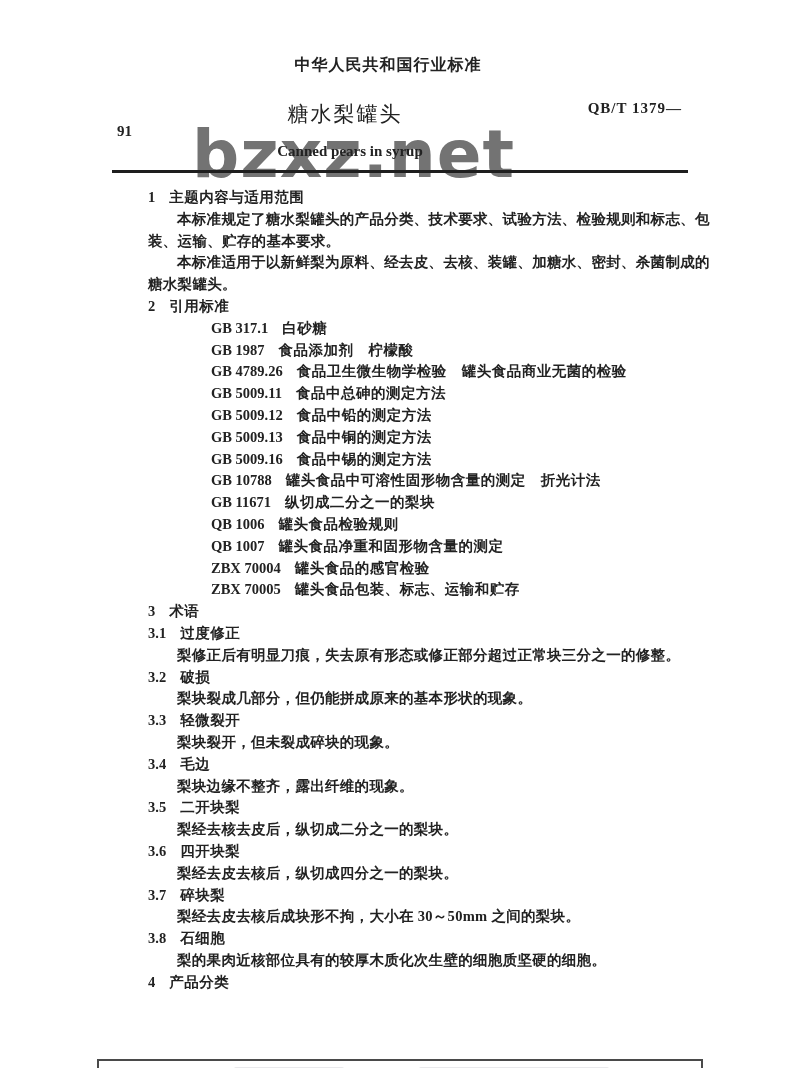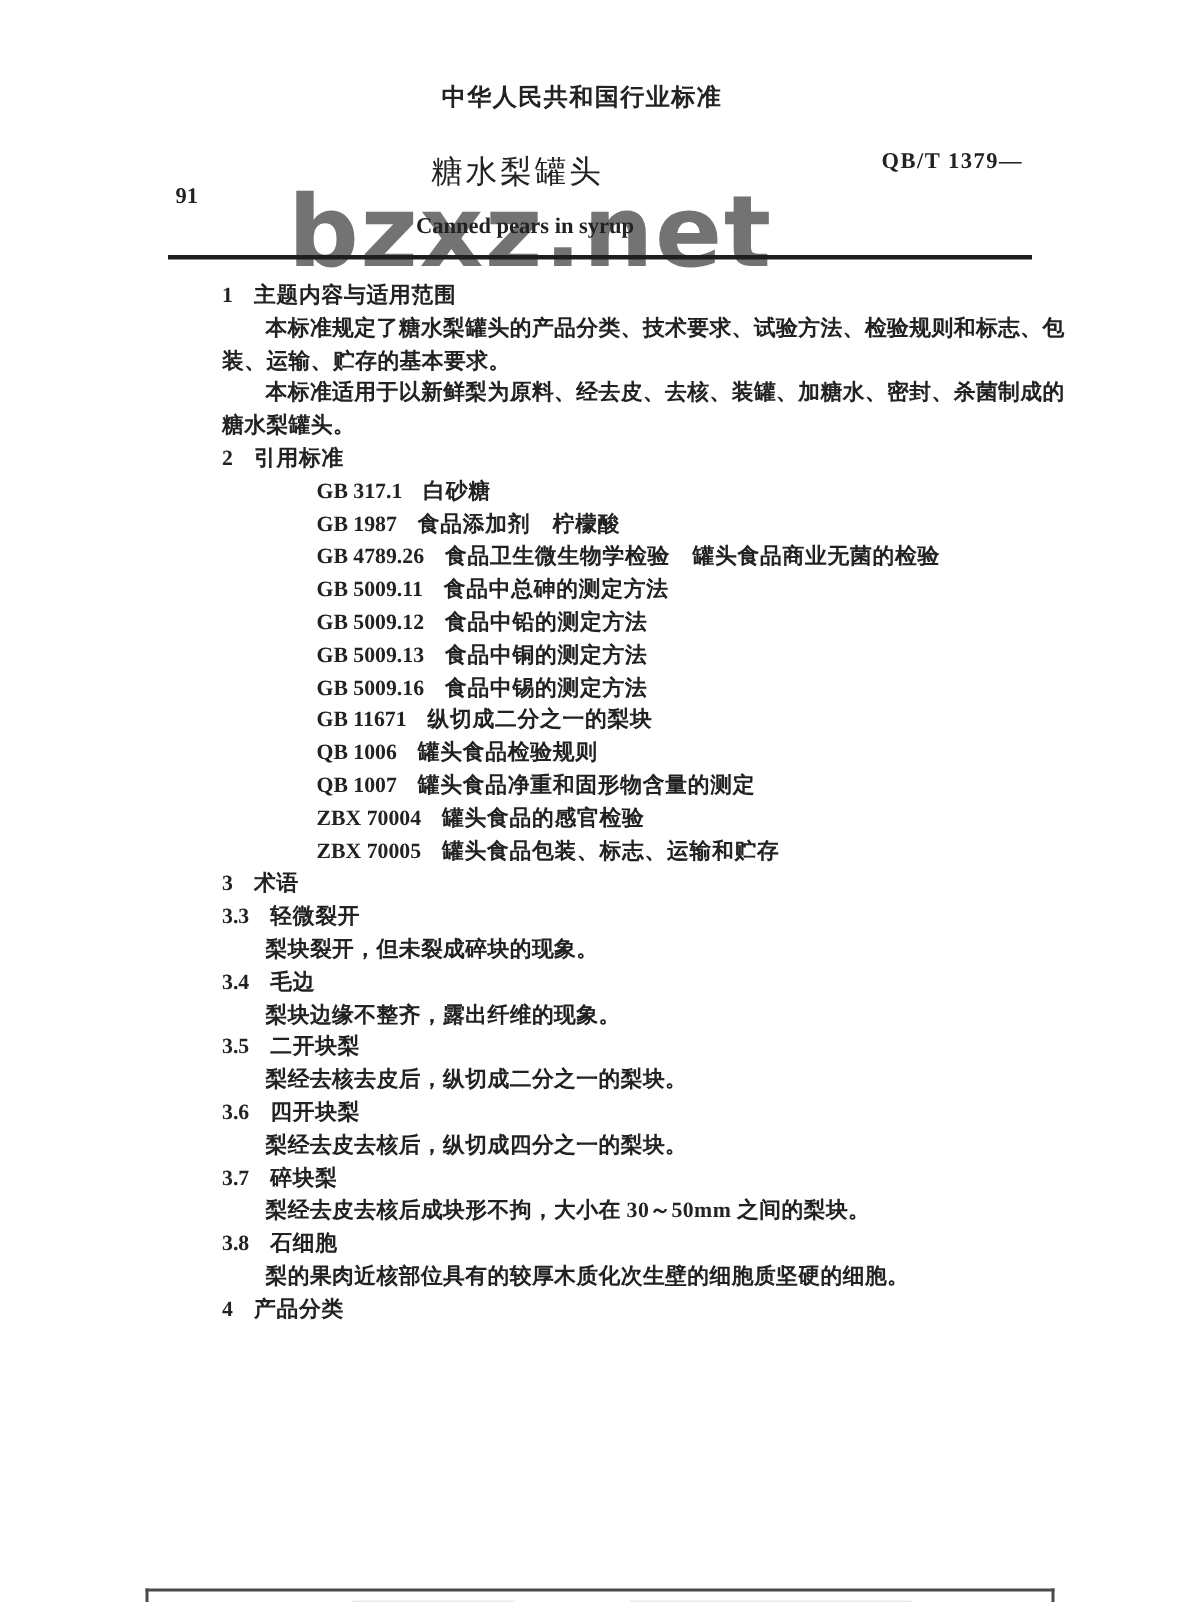--- a/index.html
+++ b/index.html
@@ -109,32 +109,41 @@
       </div>
 
       <div>
         <div class="ref"><span>GB 317.1</span><span class="rt">白砂糖</span></div>
         <div class="ref"><span>GB 1987</span><span class="rt">食品添加剂　柠檬酸</span></div>
         <div class="ref"><span>GB 4789.26</span><span class="rt">食品卫生微生物学检验　罐头食品商业无菌的检验</span></div>
         <div class="ref"><span>GB 5009.11</span><span class="rt">食品中总砷的测定方法</span></div>
         <div class="ref"><span>GB 5009.12</span><span class="rt">食品中铅的测定方法</span></div>
         <div class="ref"><span>GB 5009.13</span><span class="rt">食品中铜的测定方法</span></div>
         <div class="ref"><span>GB 5009.16</span><span class="rt">食品中锡的测定方法</span></div>
+        <div class="ref"><span>GB 10788</span><span class="rt">罐头食品中可溶性固形物含量的测定　折光计法</span></div>
         <div class="ref"><span>GB 11671</span><span class="rt">纵切成二分之一的梨块</span></div>
         <div class="ref"><span>QB 1006</span><span class="rt">罐头食品检验规则</span></div>
         <div class="ref"><span>QB 1007</span><span class="rt">罐头食品净重和固形物含量的测定</span></div>
         <div class="ref"><span>ZBX 70004</span><span class="rt">罐头食品的感官检验</span></div>
         <div class="ref"><span>ZBX 70005</span><span class="rt">罐头食品包装、标志、运输和贮存</span></div>
       </div>
 
       <div class="clause">
         <span class="cn">3</span><span class="ct">术语</span>
       </div>
 
       <div>
+        <div>
+          <div class="clause"><span class="cn">3.1</span><span class="ct">过度修正</span></div>
+          <p class="para">梨修正后有明显刀痕，失去原有形态或修正部分超过正常块三分之一的修整。</p>
+        </div>
+        <div>
+          <div class="clause"><span class="cn">3.2</span><span class="ct">破损</span></div>
+          <p class="para">梨块裂成几部分，但仍能拼成原来的基本形状的现象。</p>
+        </div>
         <div>
           <div class="clause"><span class="cn">3.3</span><span class="ct">轻微裂开</span></div>
           <p class="para">梨块裂开，但未裂成碎块的现象。</p>
         </div>
         <div>
           <div class="clause"><span class="cn">3.4</span><span class="ct">毛边</span></div>
           <p class="para">梨块边缘不整齐，露出纤维的现象。</p>
         </div>
         <div>
           <div class="clause"><span class="cn">3.5</span><span class="ct">二开块梨</span></div>

